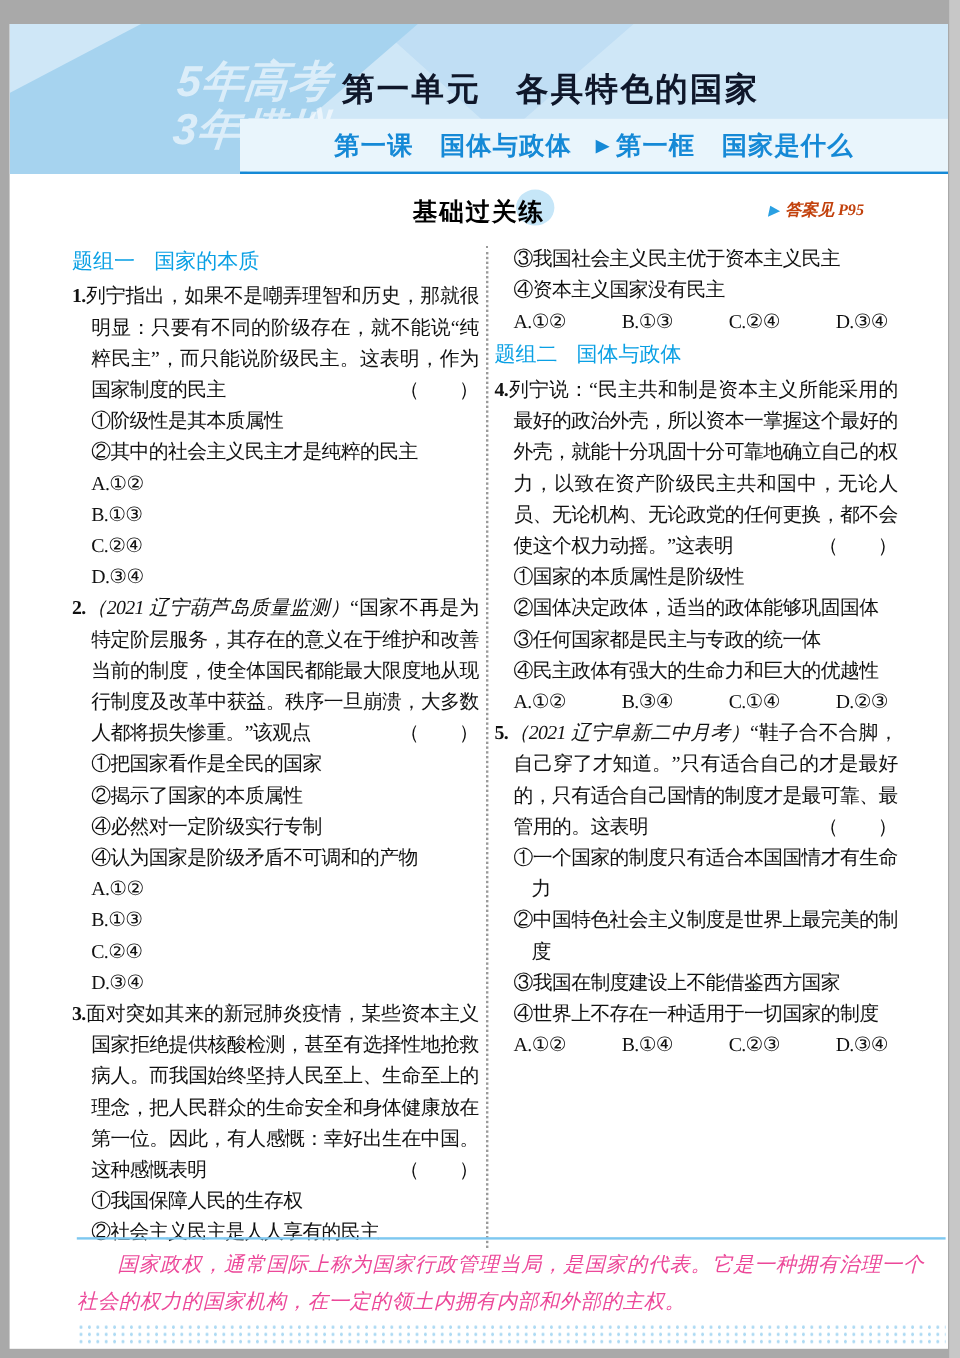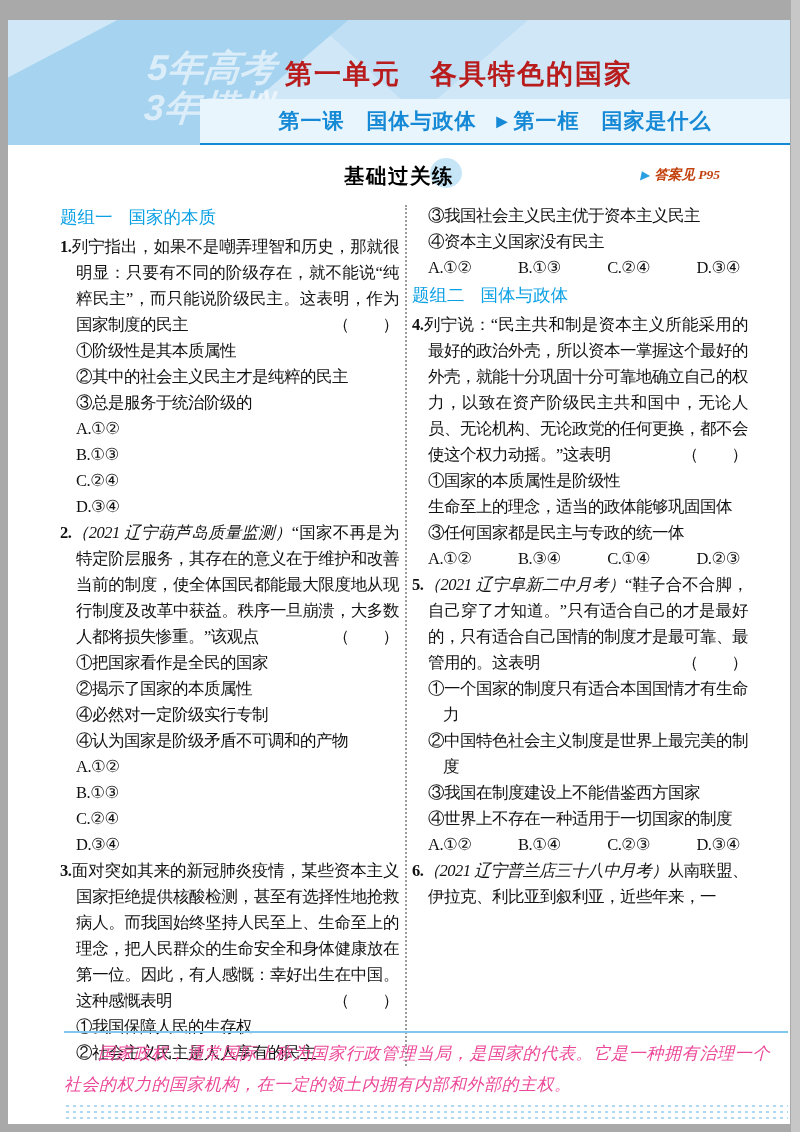--- a/index.html
+++ b/index.html
@@ -24,21 +24,21 @@
     clip-path:polygon(14% 0, 43.5% 0, 25% 100%, 0 100%, 0 46%); }
   .watermark {
     position:absolute; left:138px; top:28px; z-index:2;
     font-family:"Liberation Sans",sans-serif; font-weight:bold; font-style:italic;
     font-size:36px; line-height:40px; color:rgba(255,255,255,0.6);
     transform:skewX(-5deg); white-space:nowrap;
   }
   .unit-title {
     position:absolute; top:36px; left:150px; right:30px; z-index:3;
     text-align:center; font-family:"Liberation Sans",sans-serif;
-    font-weight:bold; font-size:27px; color:#b91c1c; letter-spacing:2px;
+    font-weight:bold; font-size:27px; color:#0f172a; letter-spacing:2px;
   }
   .band2 {
     position:absolute; top:79px; left:192px; right:0; height:44px;
     background:#e9f5fc; display:flex; align-items:center; justify-content:center;
     gap:20px; font-family:"Liberation Sans",sans-serif; font-weight:bold;
     font-size:21px; color:#1589d6; letter-spacing:1px; z-index:3;
   }
   .band2 .frame-group { display:flex; align-items:center; gap:5px; }
   .band2 .frame-arrow { font-size:14px; }
   .header-rule { position:absolute; bottom:0; left:192px; right:0; height:2px; background:#1589d6; z-index:4; }
@@ -142,21 +142,20 @@
 
     <div class="col-left">
       <div class="group-header">
         <span class="group-label">题组一</span><span class="group-title">国家的本质</span>
       </div>
 
       <div class="question">
         <p class="stem"><b class="qnum">1.</b><span>列宁指出，如果不是嘲弄理智和历史，那就很明显：只要有不同的阶级存在，就不能说“纯粹民主”，而只能说阶级民主。这表明，作为国家制度的民主</span><span class="bracket">（　　）</span></p>
         <p class="opt">①阶级性是其本质属性</p>
         <p class="opt">②其中的社会主义民主才是纯粹的民主</p>
-        <p class="opt">③总是服务于统治阶级的</p>
         <div class="choices-2">
           <span>A.①②</span><span>B.①③</span>
         </div>
         <div class="choices-2">
           <span>C.②④</span><span>D.③④</span>
         </div>
       </div>
 
       <div class="question">
         <p class="stem"><b class="qnum">2.</b><span class="source">（2021 辽宁葫芦岛质量监测）</span><span>“国家不再是为特定阶层服务，其存在的意义在于维护和改善当前的制度，使全体国民都能最大限度地从现行制度及改革中获益。秩序一旦崩溃，大多数人都将损失惨重。”该观点</span><span class="bracket">（　　）</span></p>
@@ -194,22 +193,23 @@
         </div>
       </div>
 
       <div class="group-header">
         <span class="group-label">题组二</span><span class="group-title">国体与政体</span>
       </div>
 
       <div class="question">
         <p class="stem"><b class="qnum">4.</b><span>列宁说：“民主共和制是资本主义所能采用的最好的政治外壳，所以资本一掌握这个最好的外壳，就能十分巩固十分可靠地确立自己的权力，以致在资产阶级民主共和国中，无论人员、无论机构、无论政党的任何更换，都不会使这个权力动摇。”这表明</span><span class="bracket">（　　）</span></p>
         <p class="opt">①国家的本质属性是阶级性</p>
-        <p class="opt">生命至上的理念，适当的政体能够巩固国体</p>
+        <p class="opt">②国体决定政体，适当的政体能够巩固国体</p>
         <p class="opt">③任何国家都是民主与专政的统一体</p>
+        <p class="opt">④民主政体有强大的生命力和巨大的优越性</p>
         <div class="choices-4">
           <span>A.①②</span>
             <span>B.③④</span>
             <span>C.①④</span>
             <span>D.②③</span>
         </div>
       </div>
 
       <div class="question">
         <p class="stem"><b class="qnum">5.</b><span class="source">（2021 辽宁阜新二中月考）</span><span>“鞋子合不合脚，自己穿了才知道。”只有适合自己的才是最好的，只有适合自己国情的制度才是最可靠、最管用的。这表明</span><span class="bracket">（　　）</span></p>
@@ -218,23 +218,20 @@
         <p class="opt">③我国在制度建设上不能借鉴西方国家</p>
         <p class="opt">④世界上不存在一种适用于一切国家的制度</p>
         <div class="choices-4">
           <span>A.①②</span>
             <span>B.①④</span>
             <span>C.②③</span>
             <span>D.③④</span>
         </div>
       </div>
 
-      <div class="question">
-        <p class="stem"><b class="qnum">6.</b><span class="source">（2021 辽宁普兰店三十八中月考）</span><span>从南联盟、伊拉克、利比亚到叙利亚，近些年来，一</span></p>
-      </div>
 
     </div>
   </div>
 
   <div class="footer">
     <div class="footer-line"></div>
     <p class="footnote">国家政权，通常国际上称为国家行政管理当局，是国家的代表。它是一种拥有治理一个社会的权力的国家机构，在一定的领土内拥有内部和外部的主权。</p>
     <div class="footer-dots"></div>
   </div>
 

